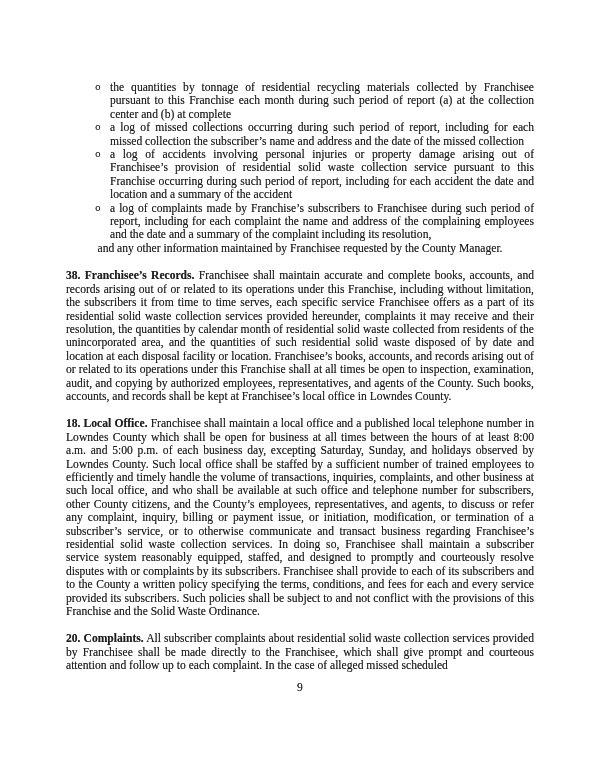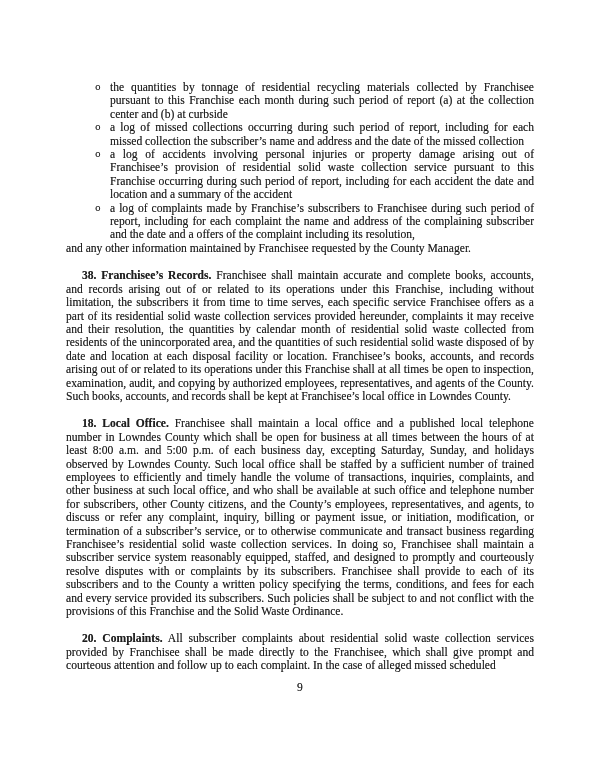--- a/index.html
+++ b/index.html
@@ -41,61 +41,60 @@
     font-family: "Liberation Mono", monospace;
     font-size: 9.5px;
     line-height: 13.4px;
     text-align: left;
   }
   .bullet-text {
     flex: 1;
     text-align: justify;
   }
   .closing-line {
-    text-align: left;
+    text-align: center;
   }
   .section {
     margin-top: 14px;
     text-align: justify;
   }
   .section .heading {
     font-weight: bold;
-    margin-left: 16px;
   }
   .page-number {
     margin-top: 8px;
     text-align: center;
   }
 </style>
 </head>
 <body>
 
 <div class="page">
   <div class="content">
 
     <div class="bullet-list">
 
       <div class="bullet-row">
         <span class="bullet-marker">o</span>
-        <span class="bullet-text">the quantities by tonnage of residential recycling materials collected by Franchisee pursuant to this Franchise each month during such period of report (a) at the collection center and (b) at curbside</span>
+        <span class="bullet-text">the quantities by tonnage of residential recycling materials collected by Franchisee pursuant to this Franchise each month during such period of report (a) at the collection center and (b) at complete</span>
       </div>
 
       <div class="bullet-row">
         <span class="bullet-marker">o</span>
         <span class="bullet-text">a log of missed collections occurring during such period of report, including for each missed collection the subscriber’s name and address and the date of the missed collection</span>
       </div>
 
       <div class="bullet-row">
         <span class="bullet-marker">o</span>
         <span class="bullet-text">a log of accidents involving personal injuries or property damage arising out of Franchisee’s provision of residential solid waste collection service pursuant to this Franchise occurring during such period of report, including for each accident the date and location and a summary of the accident</span>
       </div>
 
       <div class="bullet-row">
         <span class="bullet-marker">o</span>
-        <span class="bullet-text">a log of complaints made by Franchise’s subscribers to Franchisee during such period of report, including for each complaint the name and address of the complaining subscriber and the date and a offers of the complaint including its resolution,</span>
+        <span class="bullet-text">a log of complaints made by Franchise’s subscribers to Franchisee during such period of report, including for each complaint the name and address of the complaining employees and the date and a summary of the complaint including its resolution,</span>
       </div>
 
     </div>
 
     <div class="closing-line">and any other information maintained by Franchisee requested by the County Manager.</div>
 
     <p class="section">
       <b class="heading">38. Franchisee’s Records.</b>
       <span>Franchisee shall maintain accurate and complete books, accounts, and records arising out of or related to its operations under this Franchise, including without limitation, the subscribers it from time to time serves, each specific service Franchisee offers as a part of its residential solid waste collection services provided hereunder, complaints it may receive and their resolution, the quantities by calendar month of residential solid waste collected from residents of the unincorporated area, and the quantities of such residential solid waste disposed of by date and location at each disposal facility or location.  Franchisee’s books, accounts, and records arising out of or related to its operations under this Franchise shall at all times be open to inspection, examination, audit, and copying by authorized employees, representatives, and agents of the County. Such books, accounts, and records shall be kept at Franchisee’s local office in Lowndes County.</span>
     </p>

